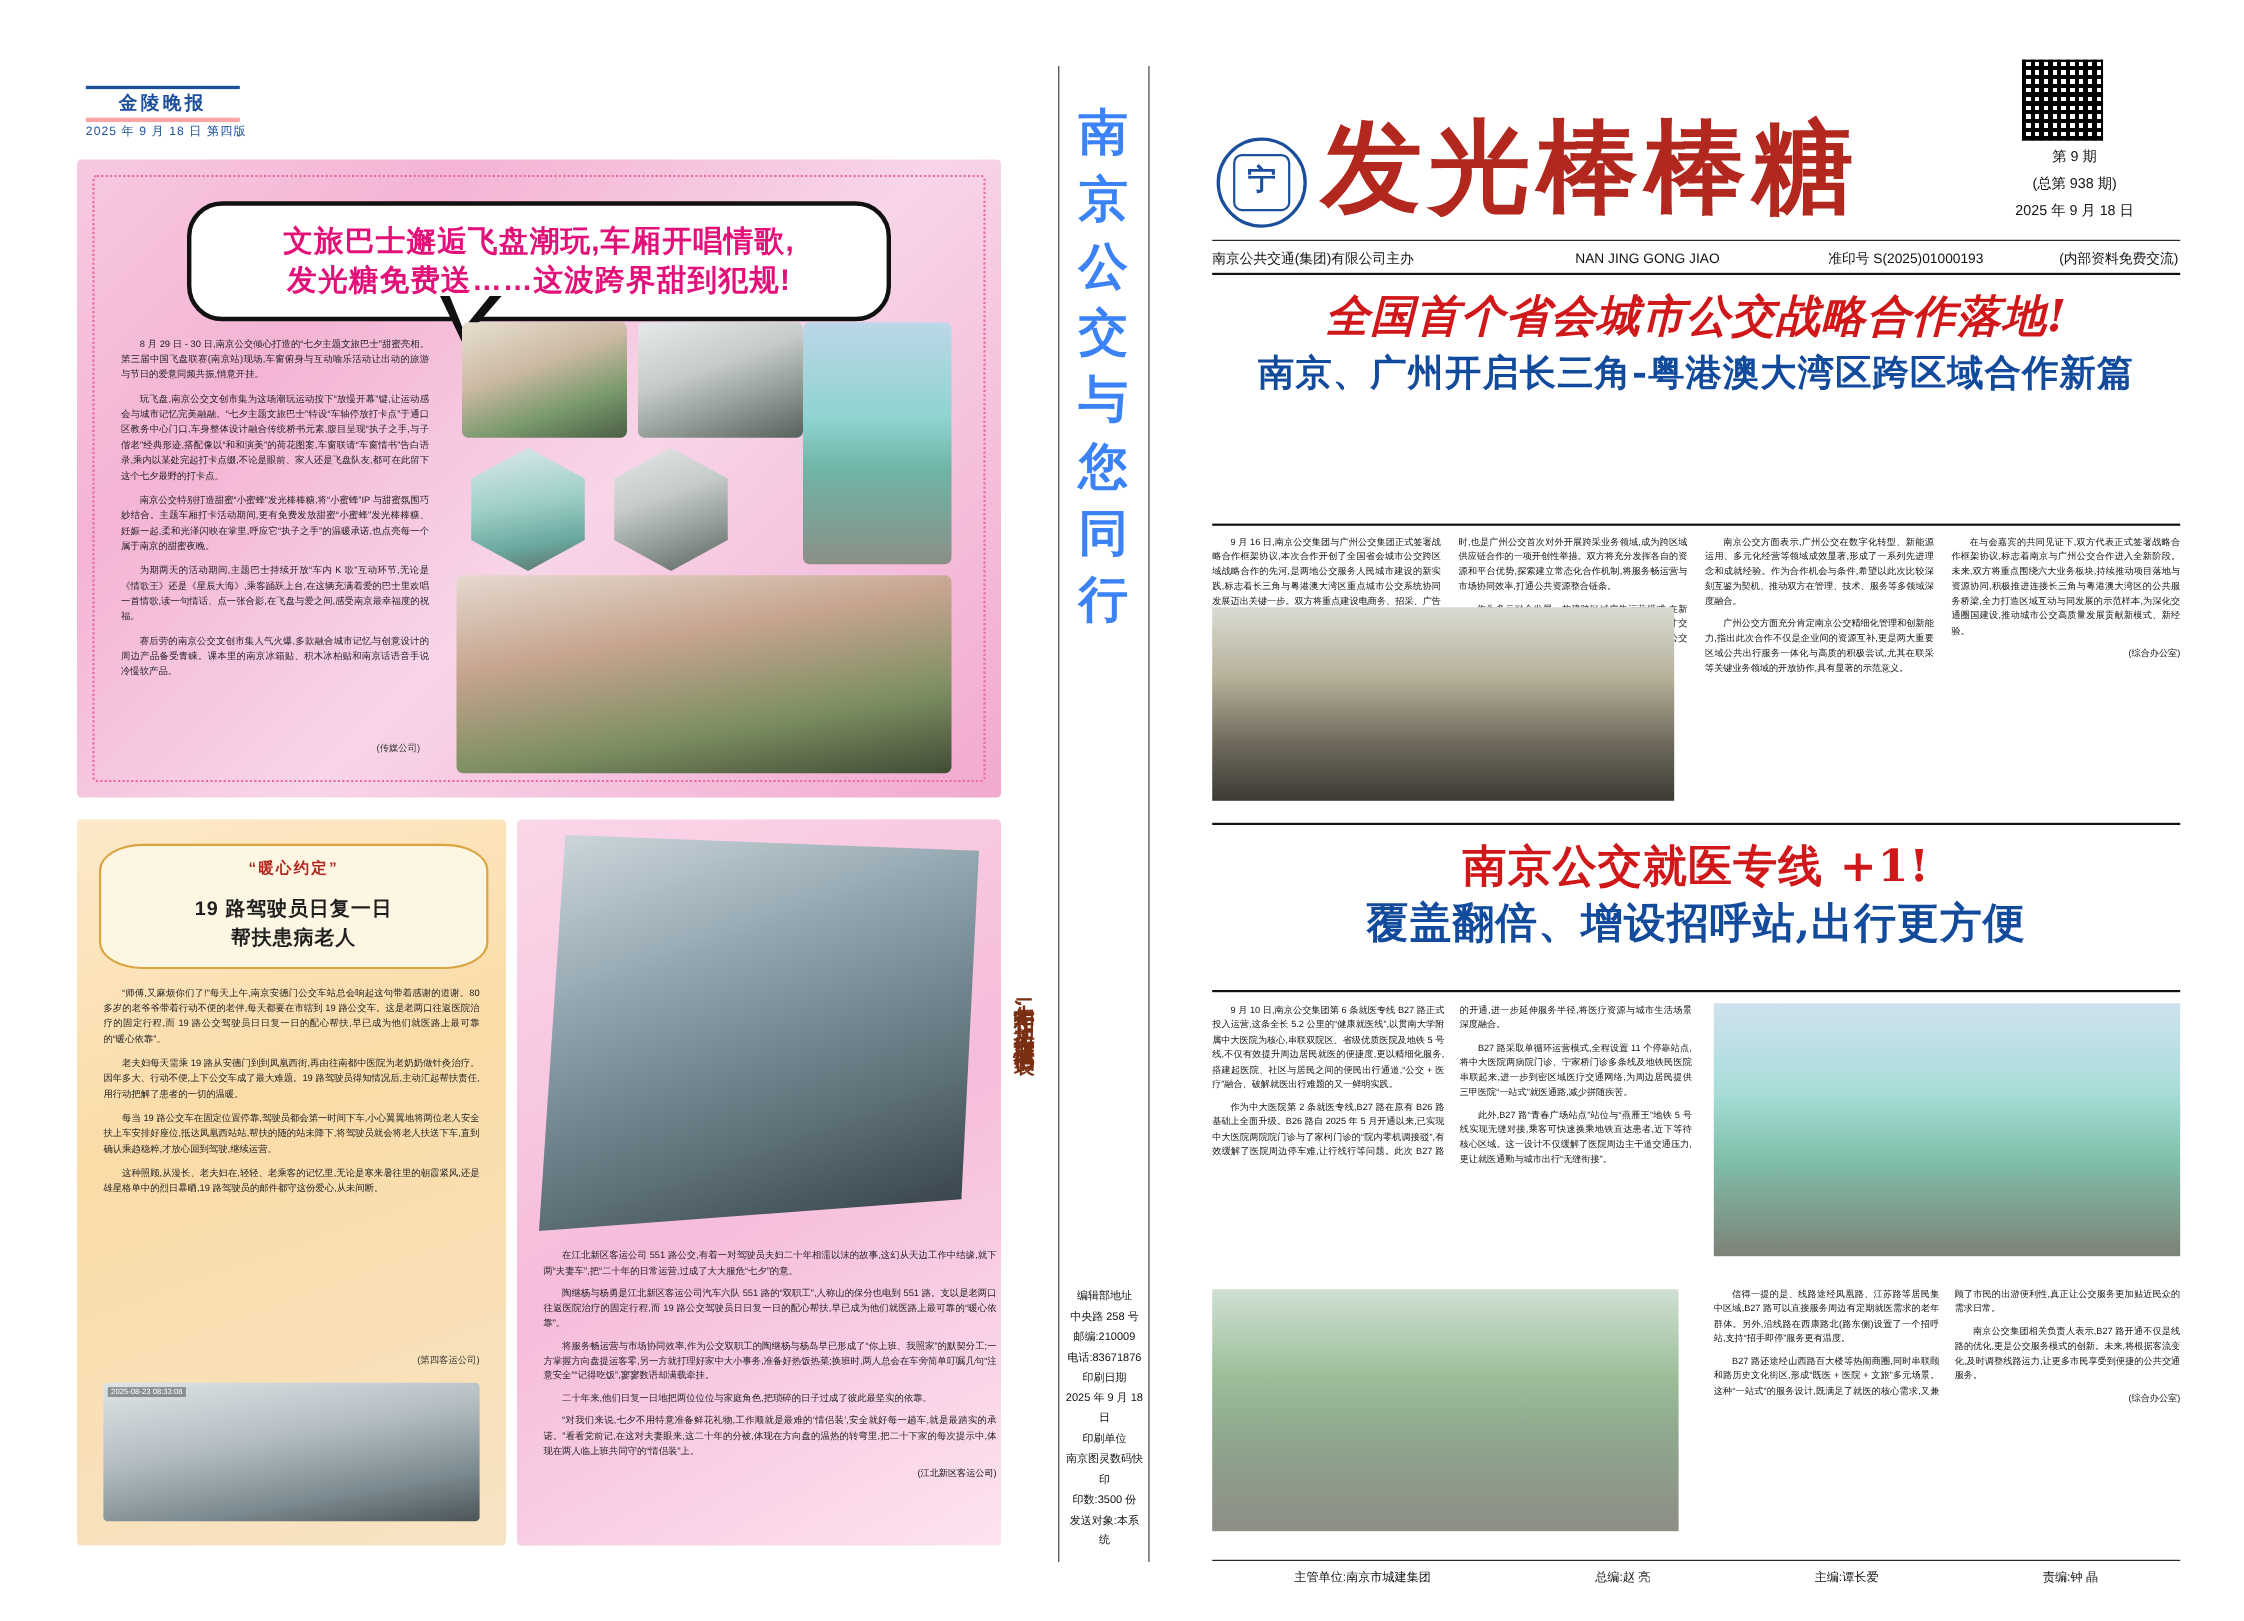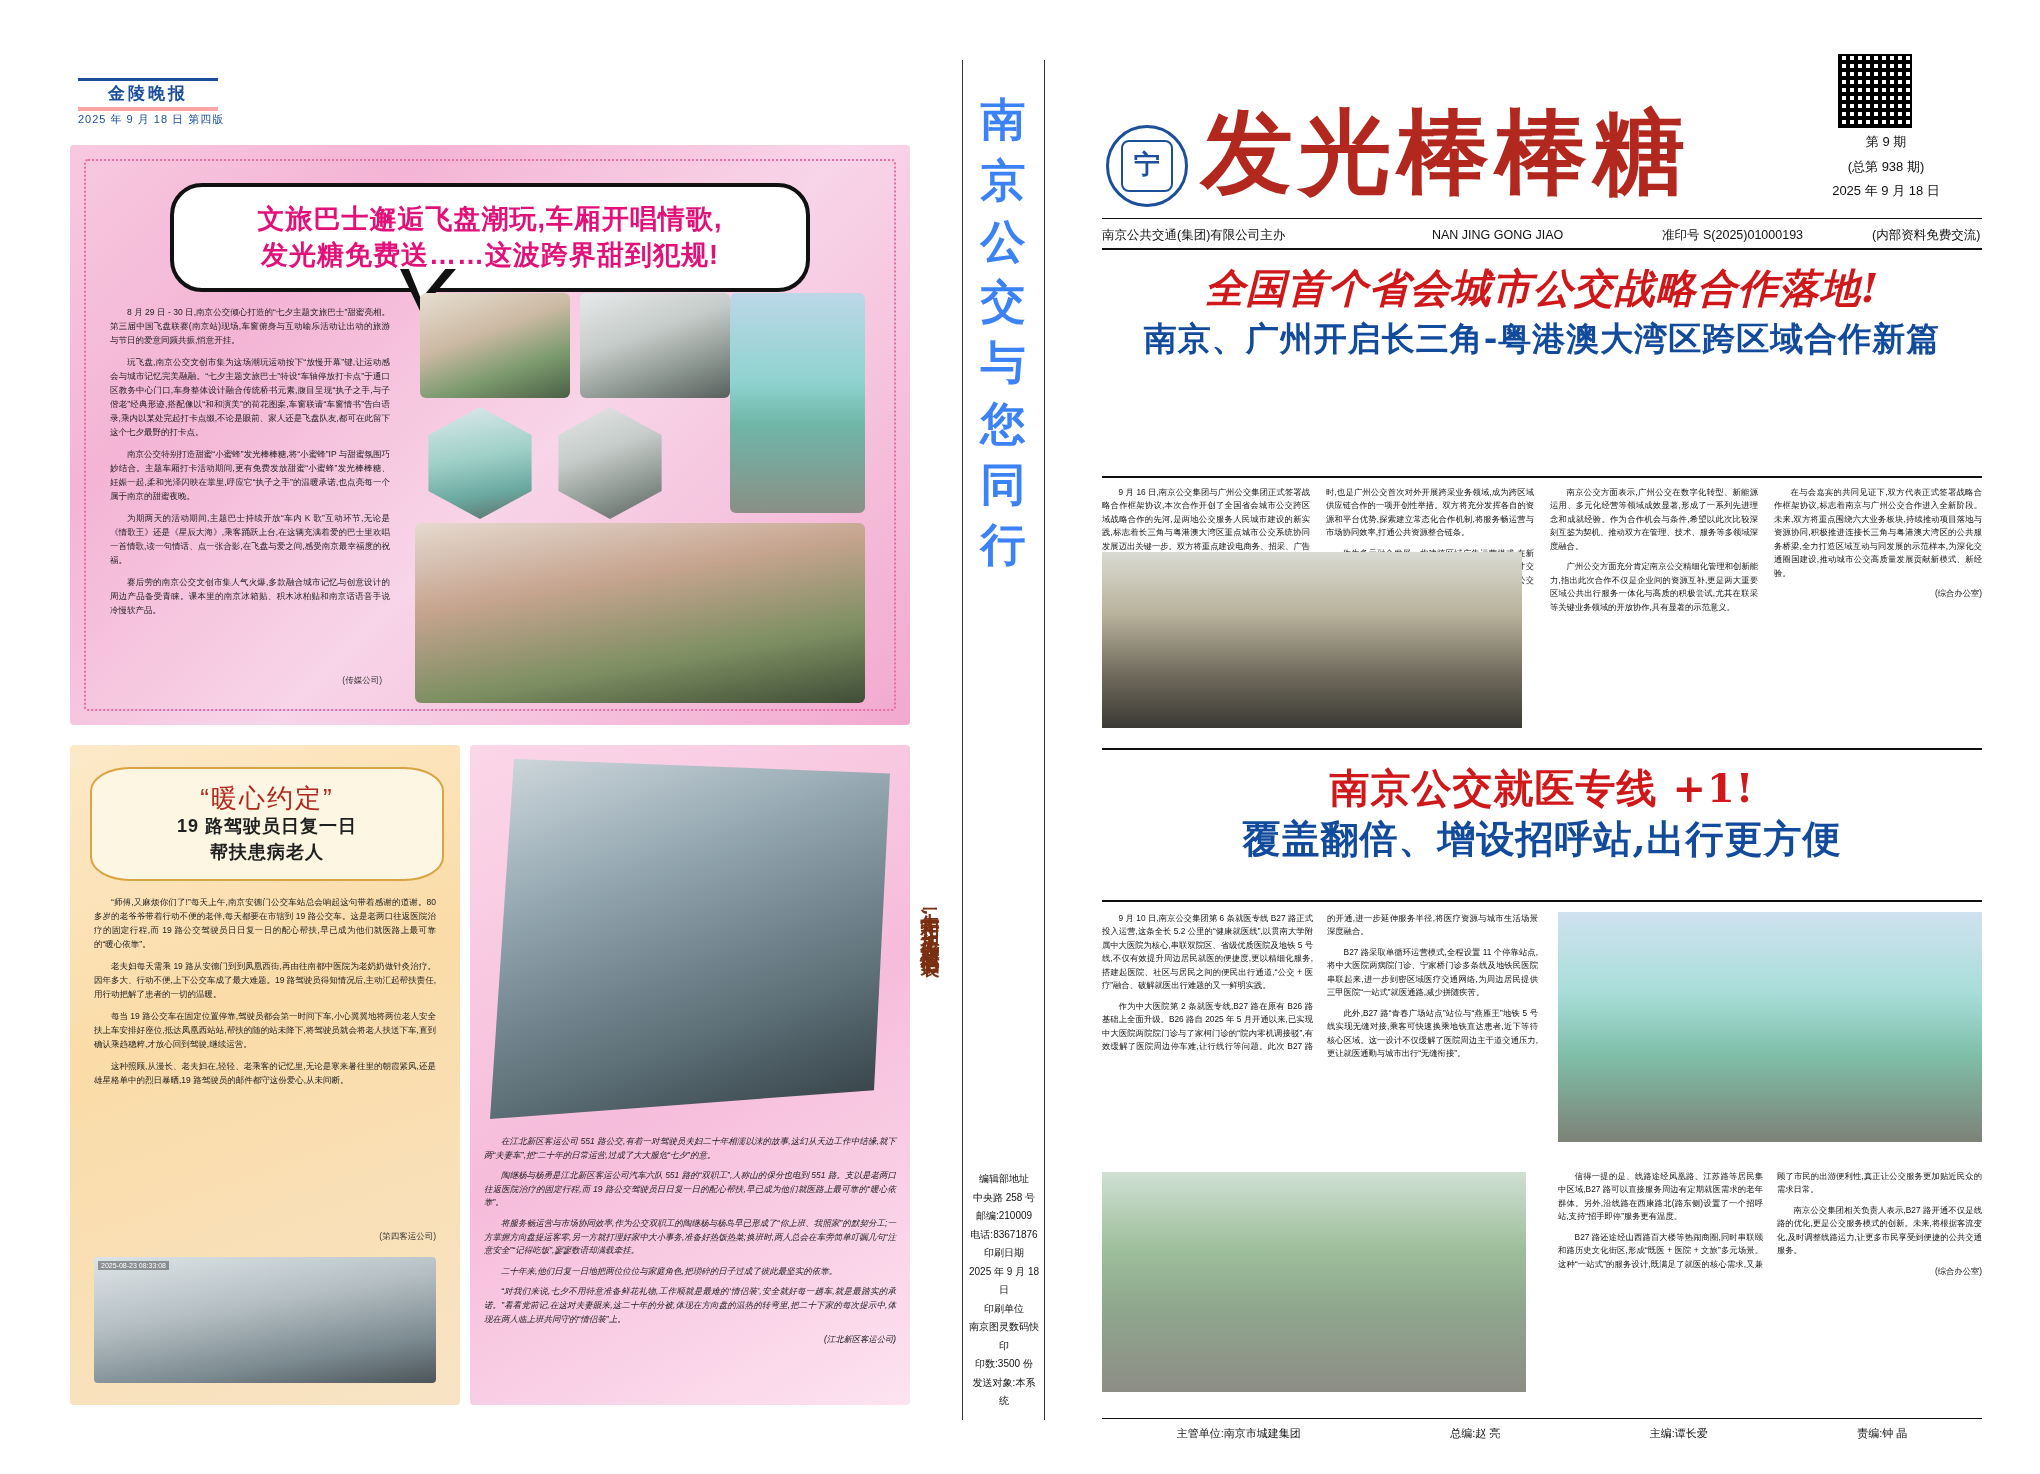--- a/index.html
+++ b/index.html
@@ -44,29 +44,29 @@
 
   .photo{position:absolute;background:#9db8c9;overflow:hidden;}
 
   .hexphoto{position:absolute;clip-path:polygon(50% 0%,93% 25%,93% 75%,50% 100%,7% 75%,7% 25%);}
 
   .lp-block2{position:absolute;left:70px;top:745px;width:840px;height:660px;}
   .lp-b2-left{position:absolute;left:0;top:0;width:390px;height:660px;
     background:linear-gradient(160deg,#fde9c9 0%,#fbdca8 40%,#f7e3c4 100%);border-radius:4px;}
   .ribbon{position:absolute;left:20px;top:22px;width:350px;height:110px;
     background:#fdf6e3;border:2px solid #d9a441;border-radius:40px/24px;}
-  .ribbon-t1{position:absolute;left:0;right:0;top:12px;text-align:center;color:#b3281e;font-size:26px;font-weight:normal;letter-spacing:2px;}
+  .ribbon-t1{position:absolute;left:0;right:0;top:12px;text-align:center;color:#b3281e;font-size:14px;font-weight:bold;letter-spacing:2px;}
   .ribbon-t2{position:absolute;left:0;right:0;top:44px;text-align:center;color:#1f1f1f;font-size:18px;font-weight:bold;letter-spacing:1px;line-height:1.45;}
   .lp-b2-text{position:absolute;left:24px;top:150px;width:342px;height:330px;font-size:8.5px;line-height:1.65;color:#222;text-align:justify;}
   .lp-b2-text p{margin:0 0 8px 0;text-indent:2em;}
   .lp-b2-credit{position:absolute;left:24px;top:486px;width:342px;text-align:right;font-size:8.5px;color:#333;}
 
   .lp-b2-right{position:absolute;left:400px;top:0;width:440px;height:660px;
     background:linear-gradient(150deg,#fbd7e8 0%,#f6bcdb 50%,#fde3f0 100%);border-radius:4px;}
-  .lp-b2-rtext{position:absolute;left:14px;top:390px;width:412px;height:250px;font-size:8.5px;line-height:1.6;color:#222;text-align:justify;font-style:italic;}
+  .lp-b2-rtext{position:absolute;left:24px;top:390px;width:412px;height:250px;font-size:8.5px;line-height:1.6;color:#222;text-align:justify;}
   .lp-b2-rtext p{margin:0 0 7px 0;text-indent:2em;}
 
   .timestamp{position:absolute;color:#fff;font-size:7px;background:rgba(0,0,0,.35);padding:1px 3px;}
 
   
   .spine{position:absolute;left:962px;top:60px;width:1px;height:1360px;background:#333;}
   .spine2{position:absolute;left:1044px;top:60px;width:1px;height:1360px;background:#333;}
   .spine-title{position:absolute;left:972px;top:90px;width:64px;text-align:center;
     font-family:"DejaVu Serif", serif;font-size:45px;font-weight:bold;color:#3b82f6;line-height:1.35;letter-spacing:2px;}
   .spine-sub{position:absolute;left:905px;top:740px;width:40px;text-align:center;

